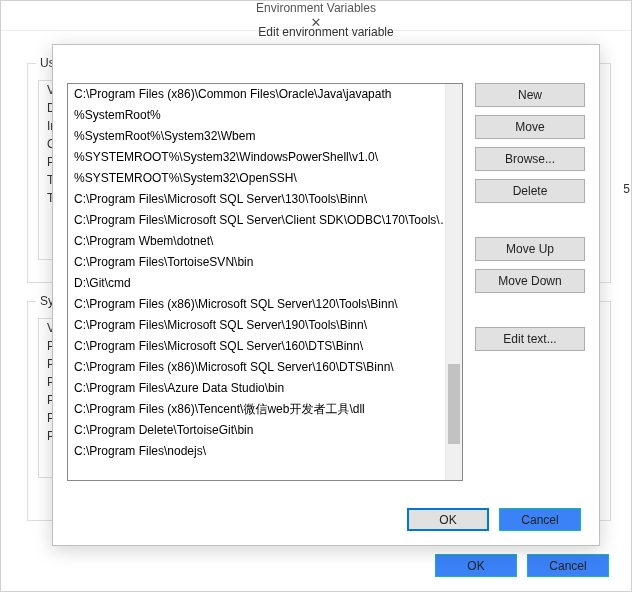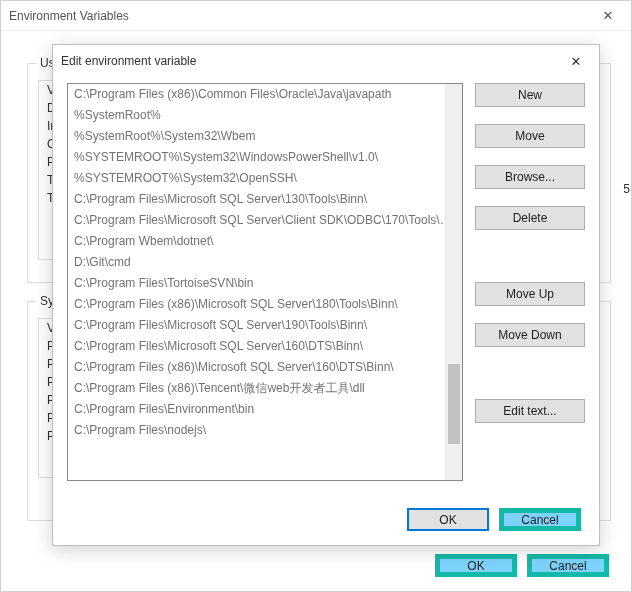--- a/index.html
+++ b/index.html
@@ -16,25 +16,26 @@
   }
   .window {
     position: absolute;
     background: #fff;
     border: 1px solid #ccc;
   }
   .titlebar {
     height: 30px;
     display: flex;
     align-items: center;
-    padding: 0 8px;
+    padding: 0 0;
     font-size: 12px;
     color: #555;
     border-bottom: 1px solid #eee;
-    justify-content: space-between;
+    justify-content: center;
+    flex-direction: column;
   }
   .titlebar .title { flex: 1; }
   .titlebar .close {
     width: 30px;
     text-align: center;
     font-size: 13px;
     color: #555;
     font-family: Arial, sans-serif;
   }
   .parent-win {
@@ -71,22 +72,22 @@
     position: absolute;
     width: 90px;
     height: 22px;
     border: 1px solid #ccc;
     background: #e1e1e1;
     right: 20px;
   }
   .btn {
     min-width: 82px;
     height: 23px;
-    background: #7dd3fc;
-    border: 5px solid #14b8a6;
+    background: #3b82f6;
+    border: 1px solid #14b8a6;
     font-size: 12px;
     color: #222;
     cursor: pointer;
     padding: 0 10px;
   }
   .btn.primary {
     border: 2px solid #0078d7;
     background: #e1e1e1;
   }
 
@@ -122,34 +123,34 @@
   }
   .list-scroll {
     position: absolute;
     left: 0; top: 0; right: 0; bottom: 0;
     overflow-y: auto;
     overflow-x: hidden;
   }
   .list-item {
     padding: 2px 6px;
     font-size: 12px;
-    color: #737373;
+    color: #000000;
     white-space: nowrap;
     overflow: hidden;
     text-overflow: ellipsis;
     line-height: 17px;
     cursor: default;
   }
   .side-buttons {
     position: absolute;
     right: 0; top: 0;
     width: 110px;
     display: flex;
     flex-direction: column;
-    gap: 17px;
+    gap: 8px;
   }
   .side-buttons .gap { height: 18px; }
   .side-btn {
     width: 110px;
     height: 24px;
     background: #e1e1e1;
     border: 1px solid #adadad;
     font-size: 12px;
     color: #222;
     cursor: pointer;
@@ -238,28 +239,29 @@
     <div class="listbox">
       <div class="list-scroll" id="path-list">
           <div class="list-item">C:\Program Files (x86)\Common Files\Oracle\Java\javapath</div>
           <div class="list-item">%SystemRoot%</div>
           <div class="list-item">%SystemRoot%\System32\Wbem</div>
           <div class="list-item">%SYSTEMROOT%\System32\WindowsPowerShell\v1.0\</div>
           <div class="list-item">%SYSTEMROOT%\System32\OpenSSH\</div>
           <div class="list-item">C:\Program Files\Microsoft SQL Server\130\Tools\Binn\</div>
           <div class="list-item">C:\Program Files\Microsoft SQL Server\Client SDK\ODBC\170\Tools\Bi...</div>
           <div class="list-item">C:\Program Wbem\dotnet\</div>
+          <div class="list-item">C:\Program Files\TortoiseSVN\bin</div>
           <div class="list-item">D:\Git\cmd</div>
-          <div class="list-item">C:\Program Files\TortoiseSVN\bin</div>
-          <div class="list-item">C:\Program Files (x86)\Microsoft SQL Server\180\Tools\Binn\</div>
+          <div class="list-item">C:\Program Files (x86)\Microsoft SQL Server\120\Tools\Binn\</div>
           <div class="list-item">C:\Program Files\Microsoft SQL Server\190\Tools\Binn\</div>
           <div class="list-item">C:\Program Files\Microsoft SQL Server\160\DTS\Binn\</div>
           <div class="list-item">C:\Program Files (x86)\Microsoft SQL Server\160\DTS\Binn\</div>
+          <div class="list-item">C:\Program Files\Azure Data Studio\bin</div>
           <div class="list-item">C:\Program Files (x86)\Tencent\微信web开发者工具\dll</div>
-          <div class="list-item">C:\Program Files\Environment\bin</div>
+          <div class="list-item">C:\Program Delete\TortoiseGit\bin</div>
           <div class="list-item">C:\Program Files\nodejs\</div>
         </div>
       <div class="fake-scrollbar">
         <div class="thumb"></div>
       </div>
     </div>
 
     <div class="side-buttons">
       <button class="side-btn">New</button>
       <button class="side-btn">Move</button>

